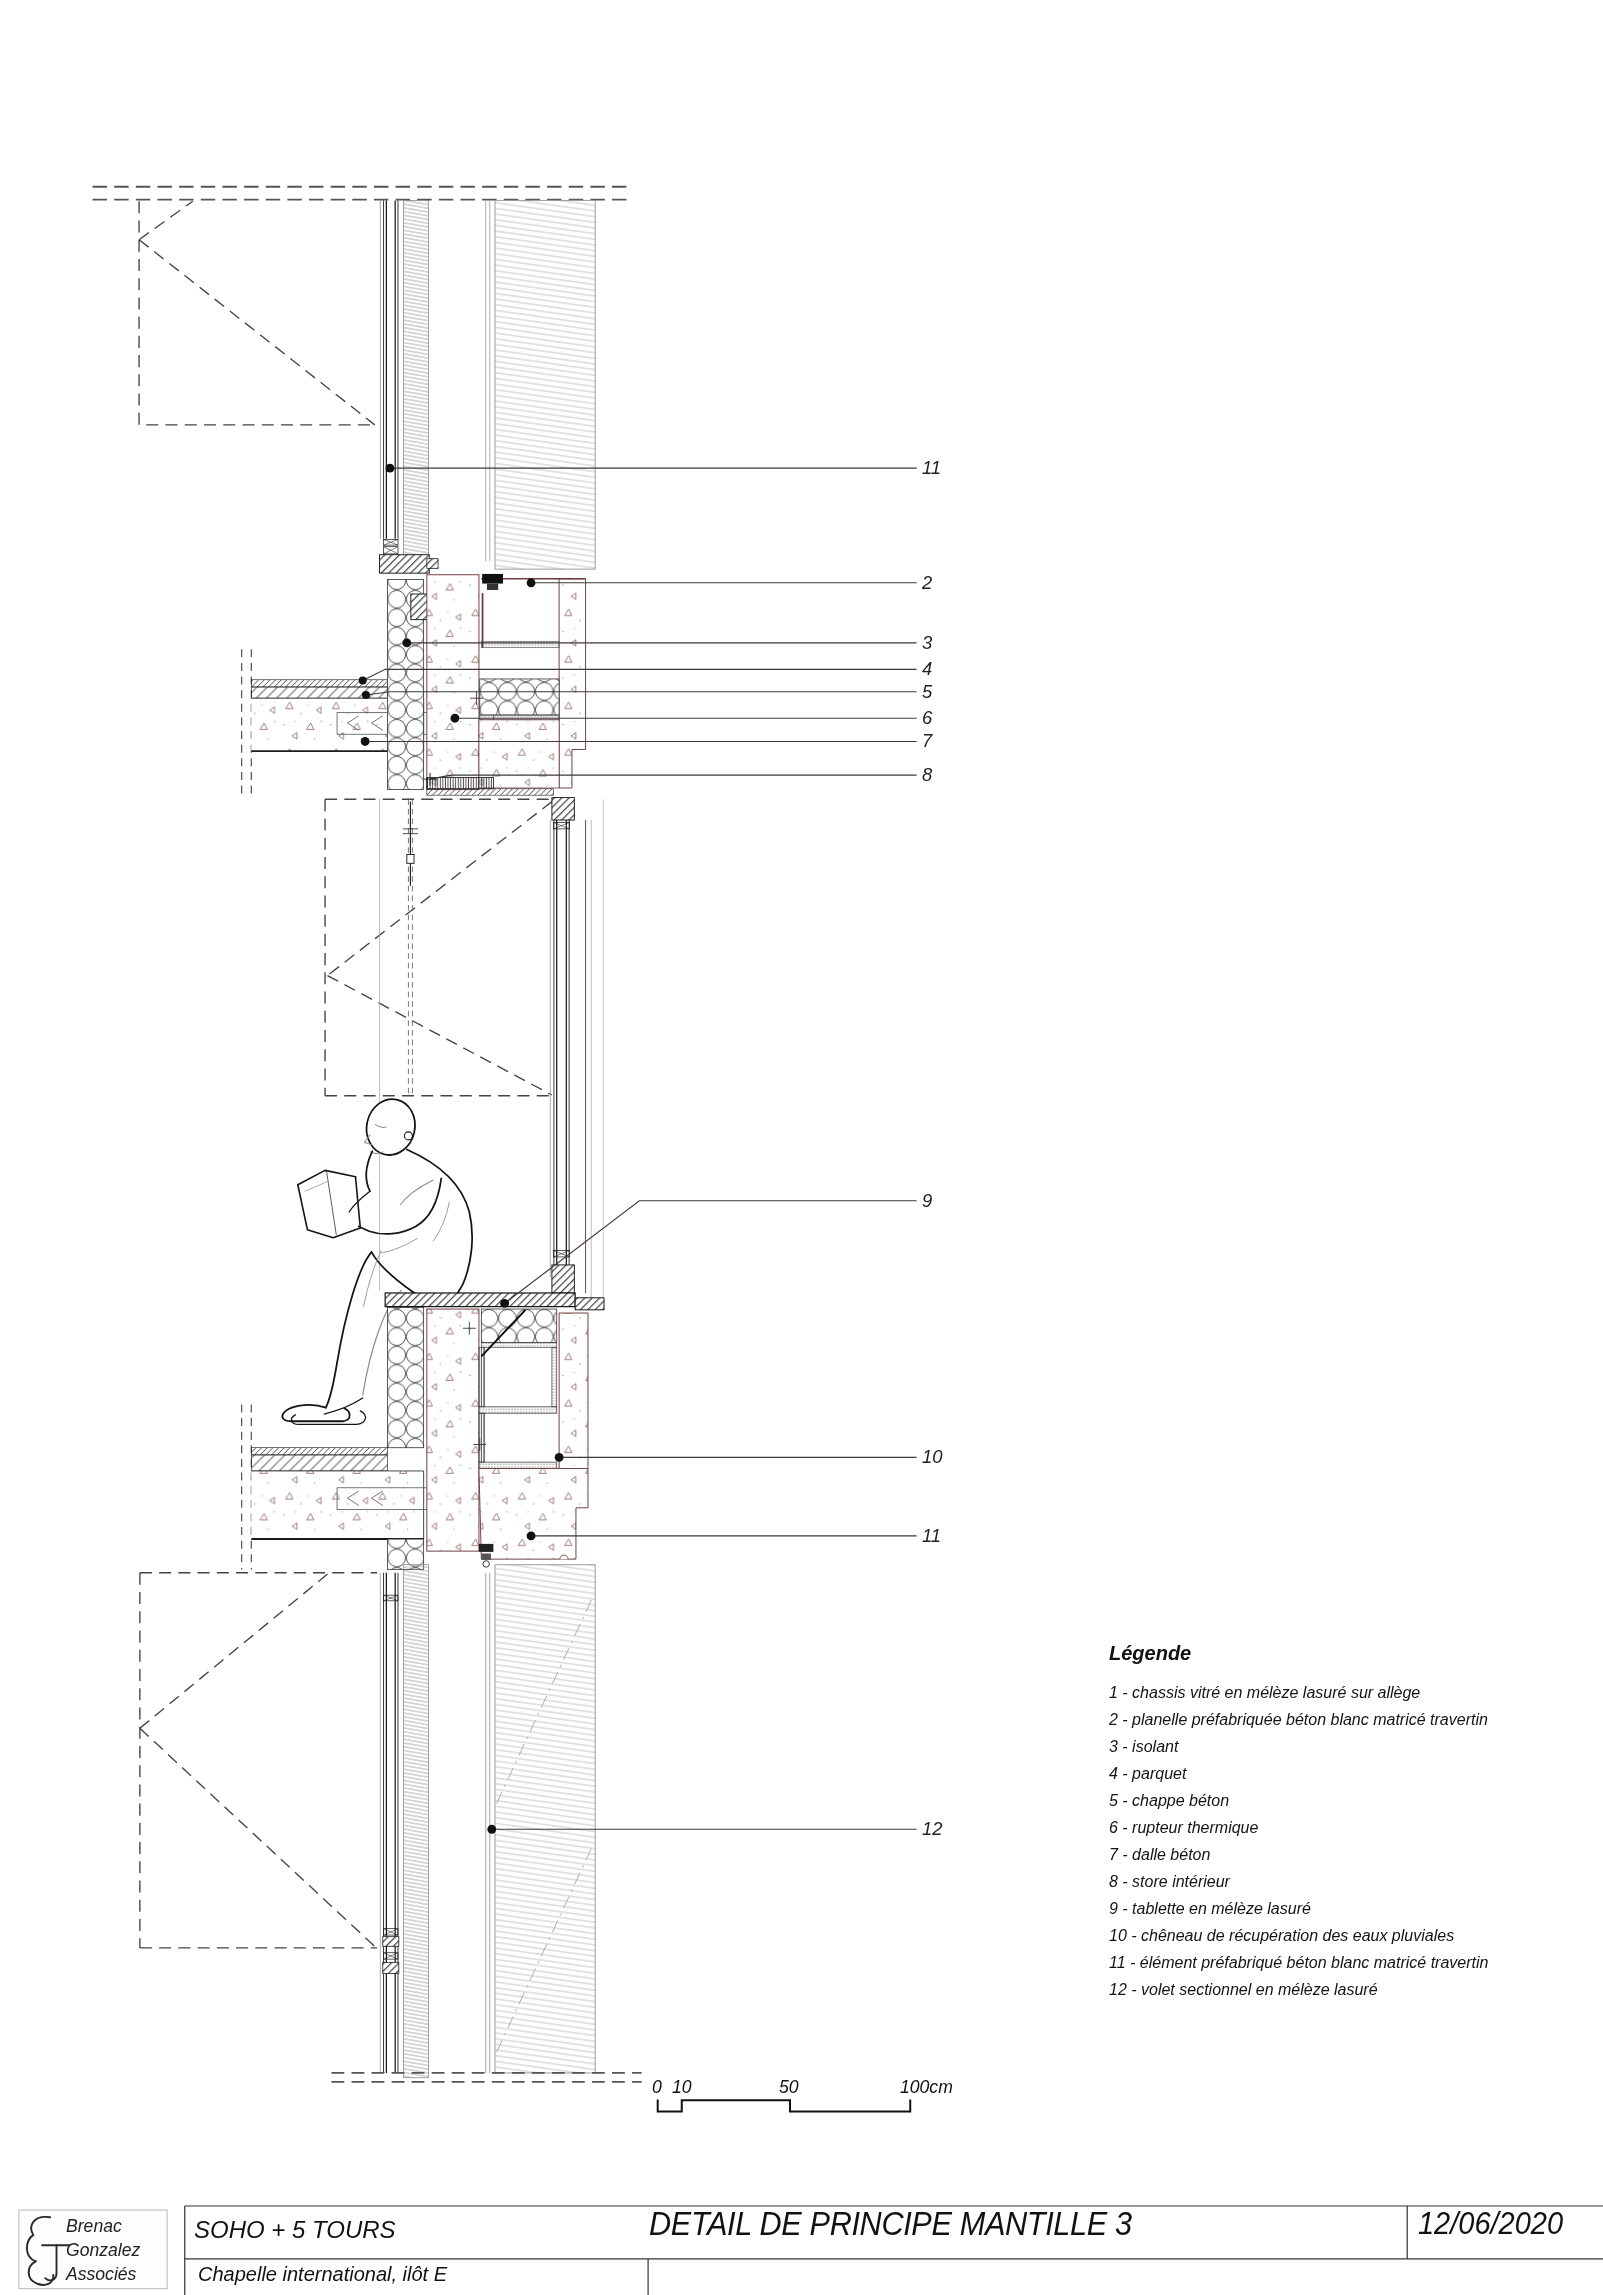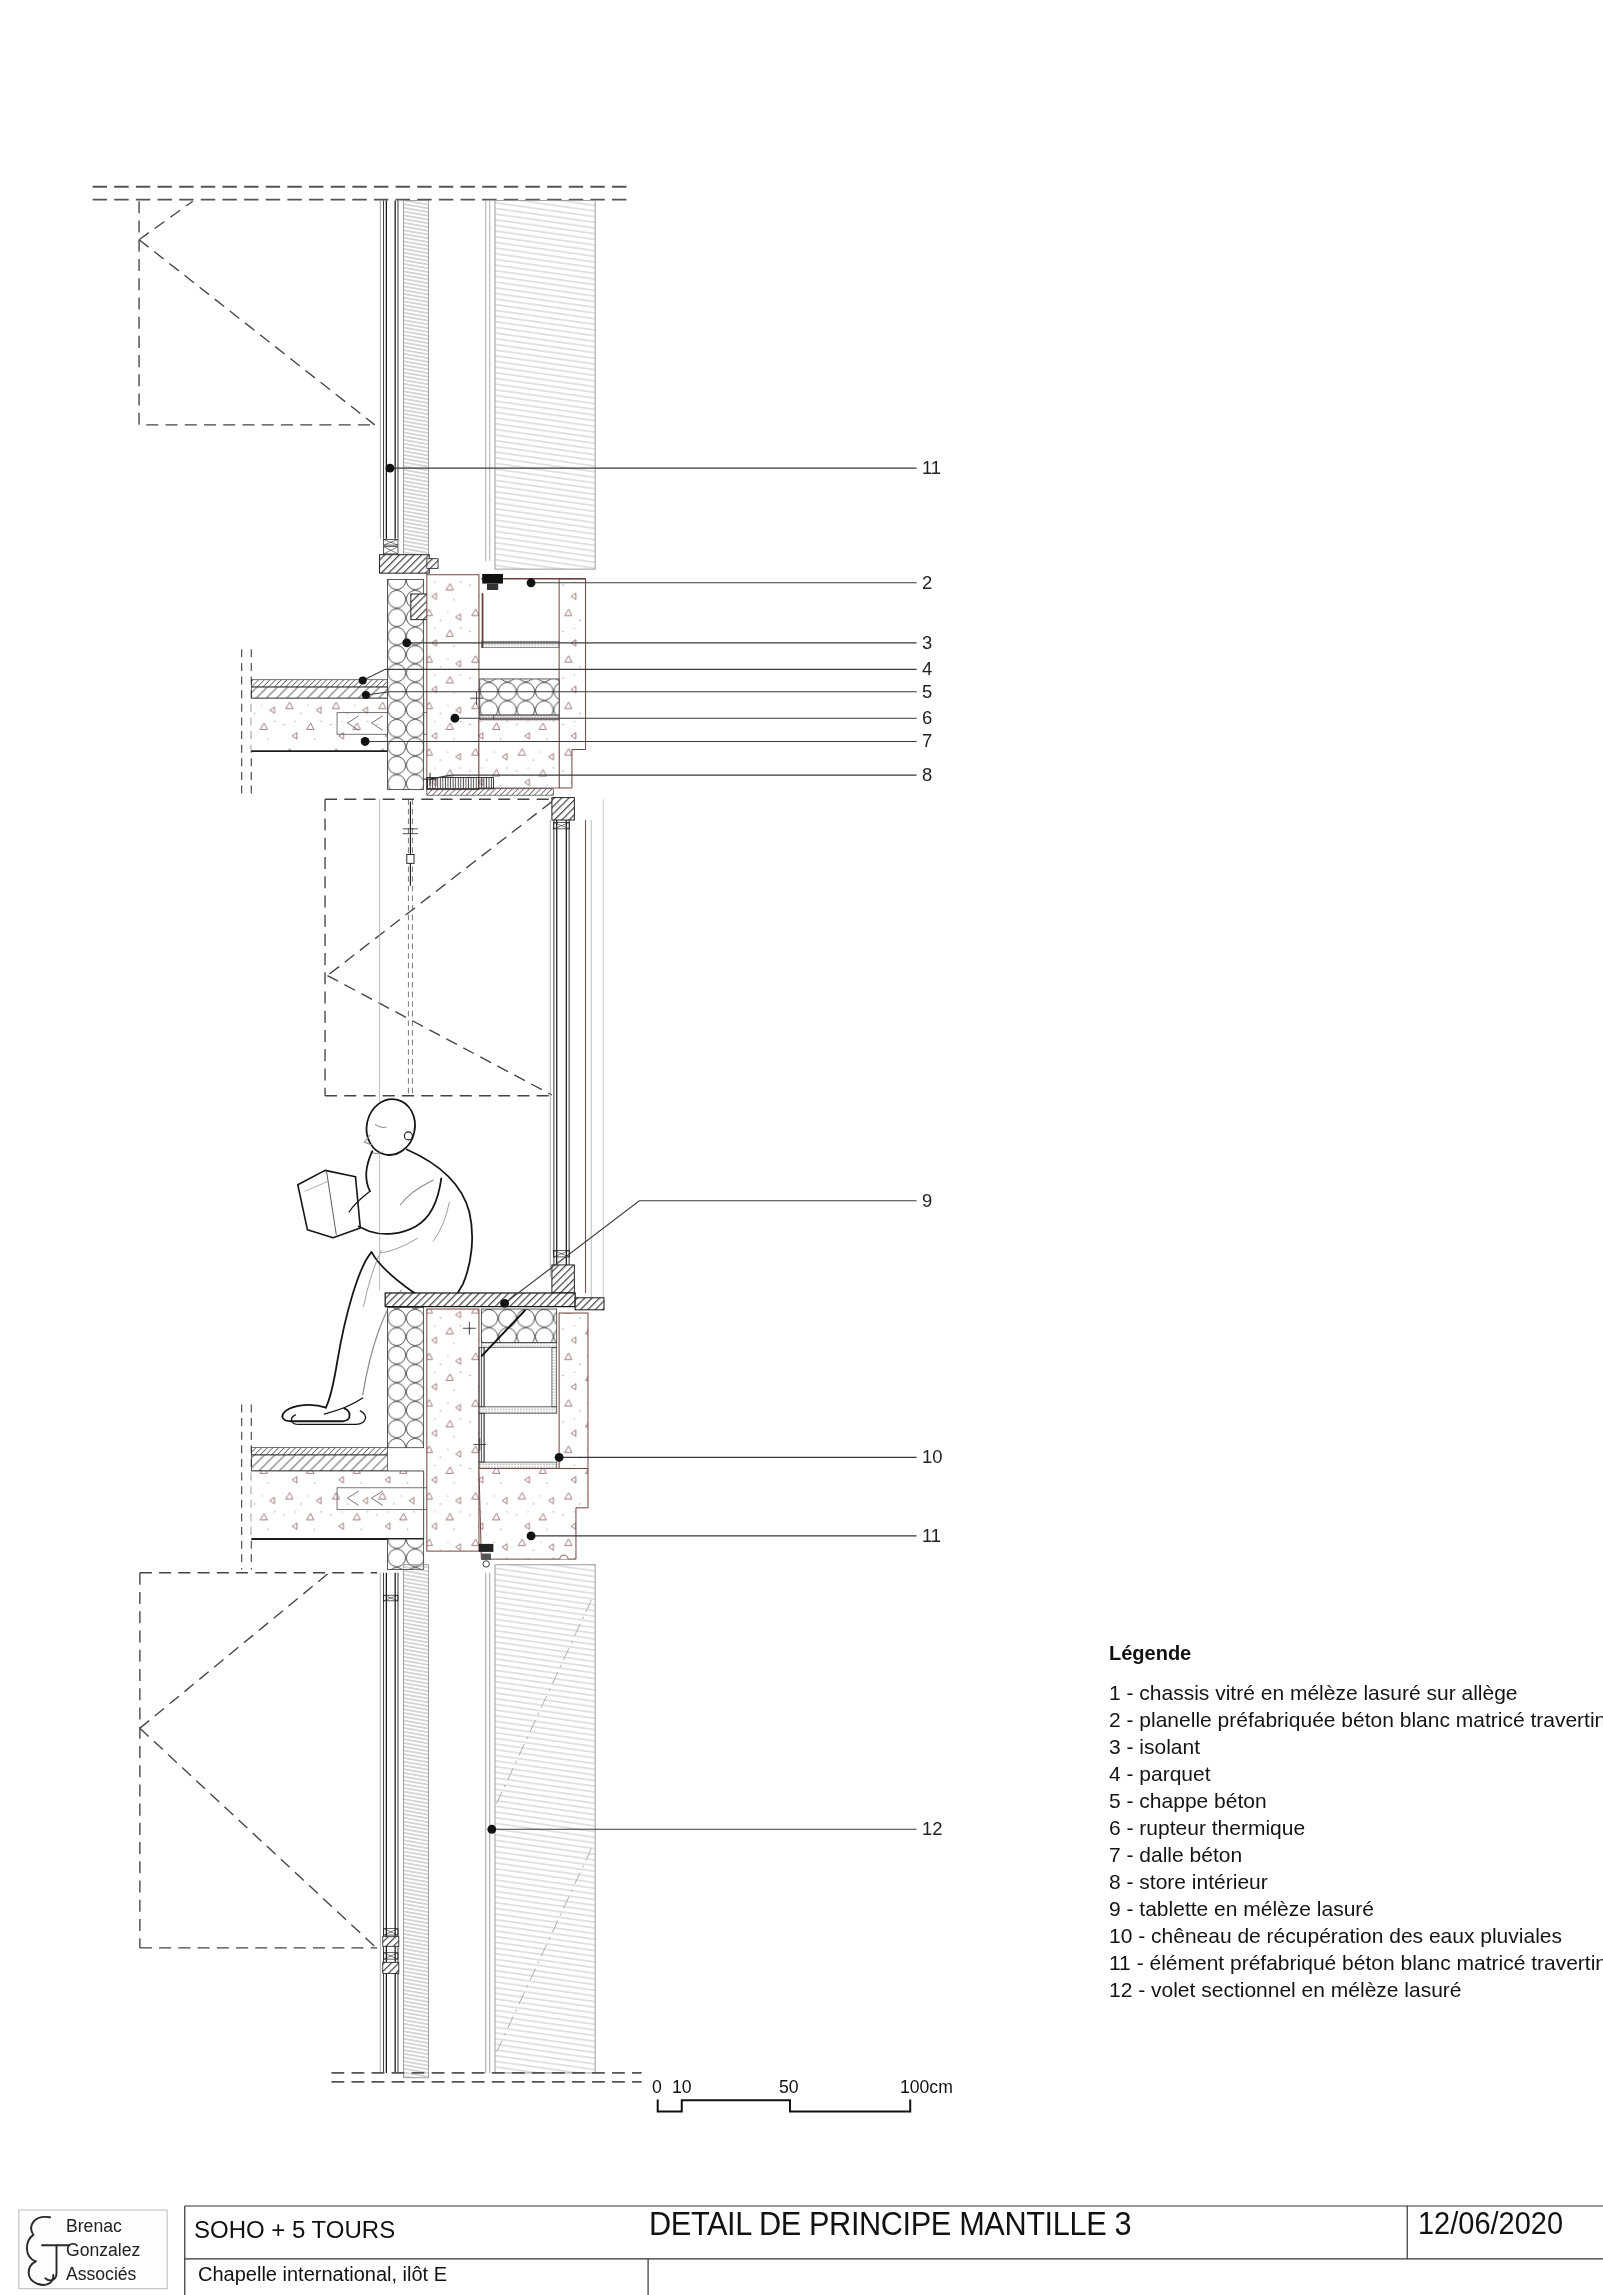--- a/index.html
+++ b/index.html
@@ -1,22 +1,22 @@
 <!DOCTYPE html>
 <html style="font-size:13px"><head>
 <meta charset="utf-8">
 <style>
   html,body{margin:0;padding:0;background:#ffffff;}
   #sheet{position:relative;width:1604px;height:2295px;background:#fff;overflow:hidden;
-         font-family:"Liberation Sans", sans-serif;color:#1a1a1a;}
+         font-family:"Liberation Sans", sans-serif;color:#1a1a1a;font-style:italic;}
   #linework{position:absolute;left:0;top:0;}
   .callout-label{position:absolute;font-size:18.4px;color:#222;line-height:21px;}
   #legend{position:absolute;left:1109px;top:1642px;width:465px;}
   #legend .legend-title{font-size:20px;font-weight:bold;margin:0 0 14.4px 0;color:#111;}
-  #legend .legend-item{font-size:21px;line-height:27px;white-space:nowrap;color:#141414;}
+  #legend .legend-item{font-size:16px;line-height:27px;white-space:nowrap;color:#141414;}
   .scale-label{position:absolute;font-size:17.6px;color:#111;}
   .tb-text{position:absolute;white-space:nowrap;color:#111;}
   #tb-project{left:194px;top:2216px;font-size:24px;}
   #tb-location{left:198px;top:2263px;font-size:20px;}
   #tb-title{left:649px;top:2205px;font-size:33px;transform:scaleX(.93);transform-origin:left top;letter-spacing:-0.4px;}
   #tb-date{left:1418px;top:2206px;font-size:30.5px;transform:scaleX(.95);transform-origin:left top;}
   #tb-logo-text{left:66px;top:2214px;font-size:17.6px;line-height:24px;color:#222;}
 </style>
 </head>
 <body>

